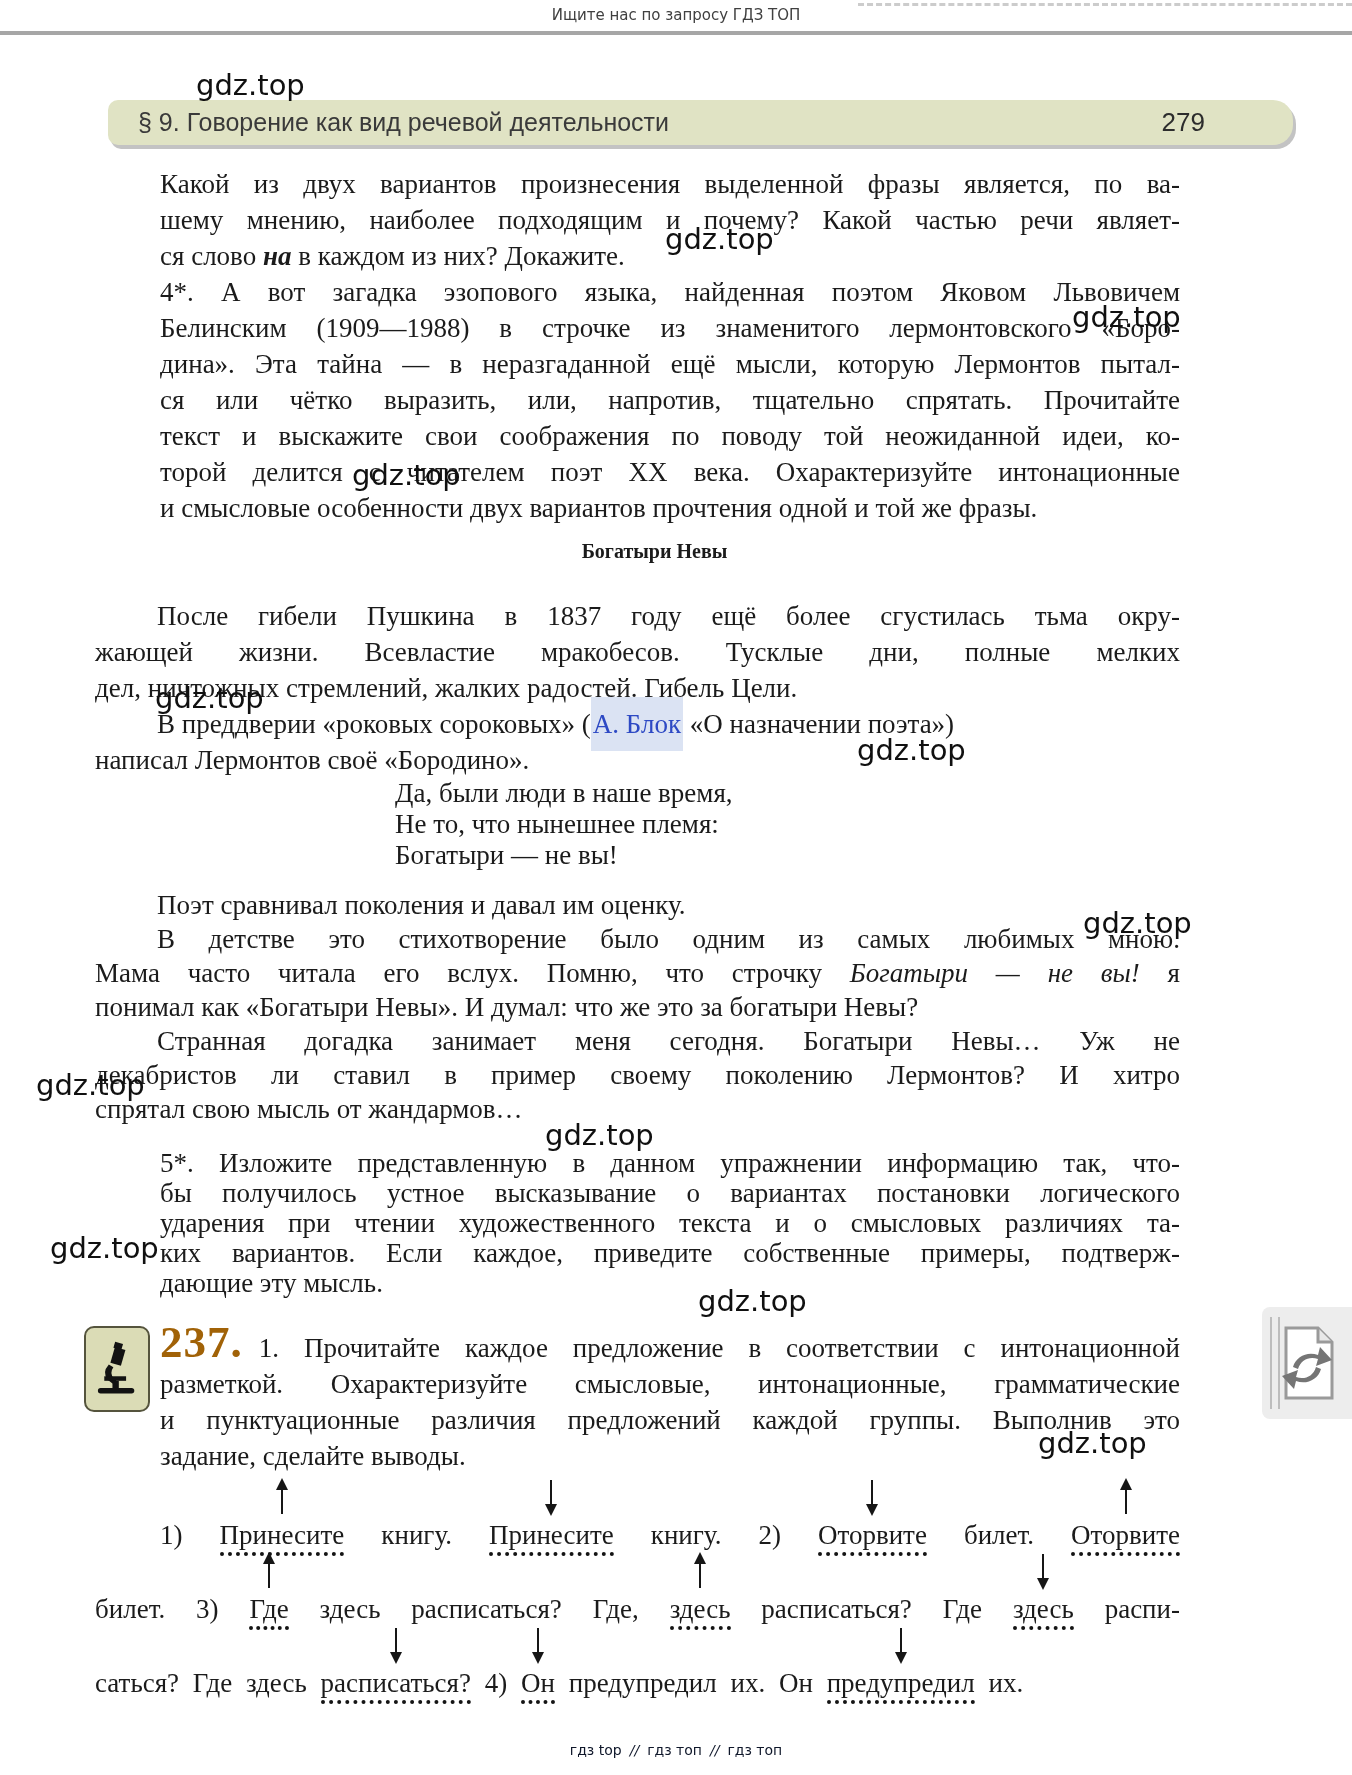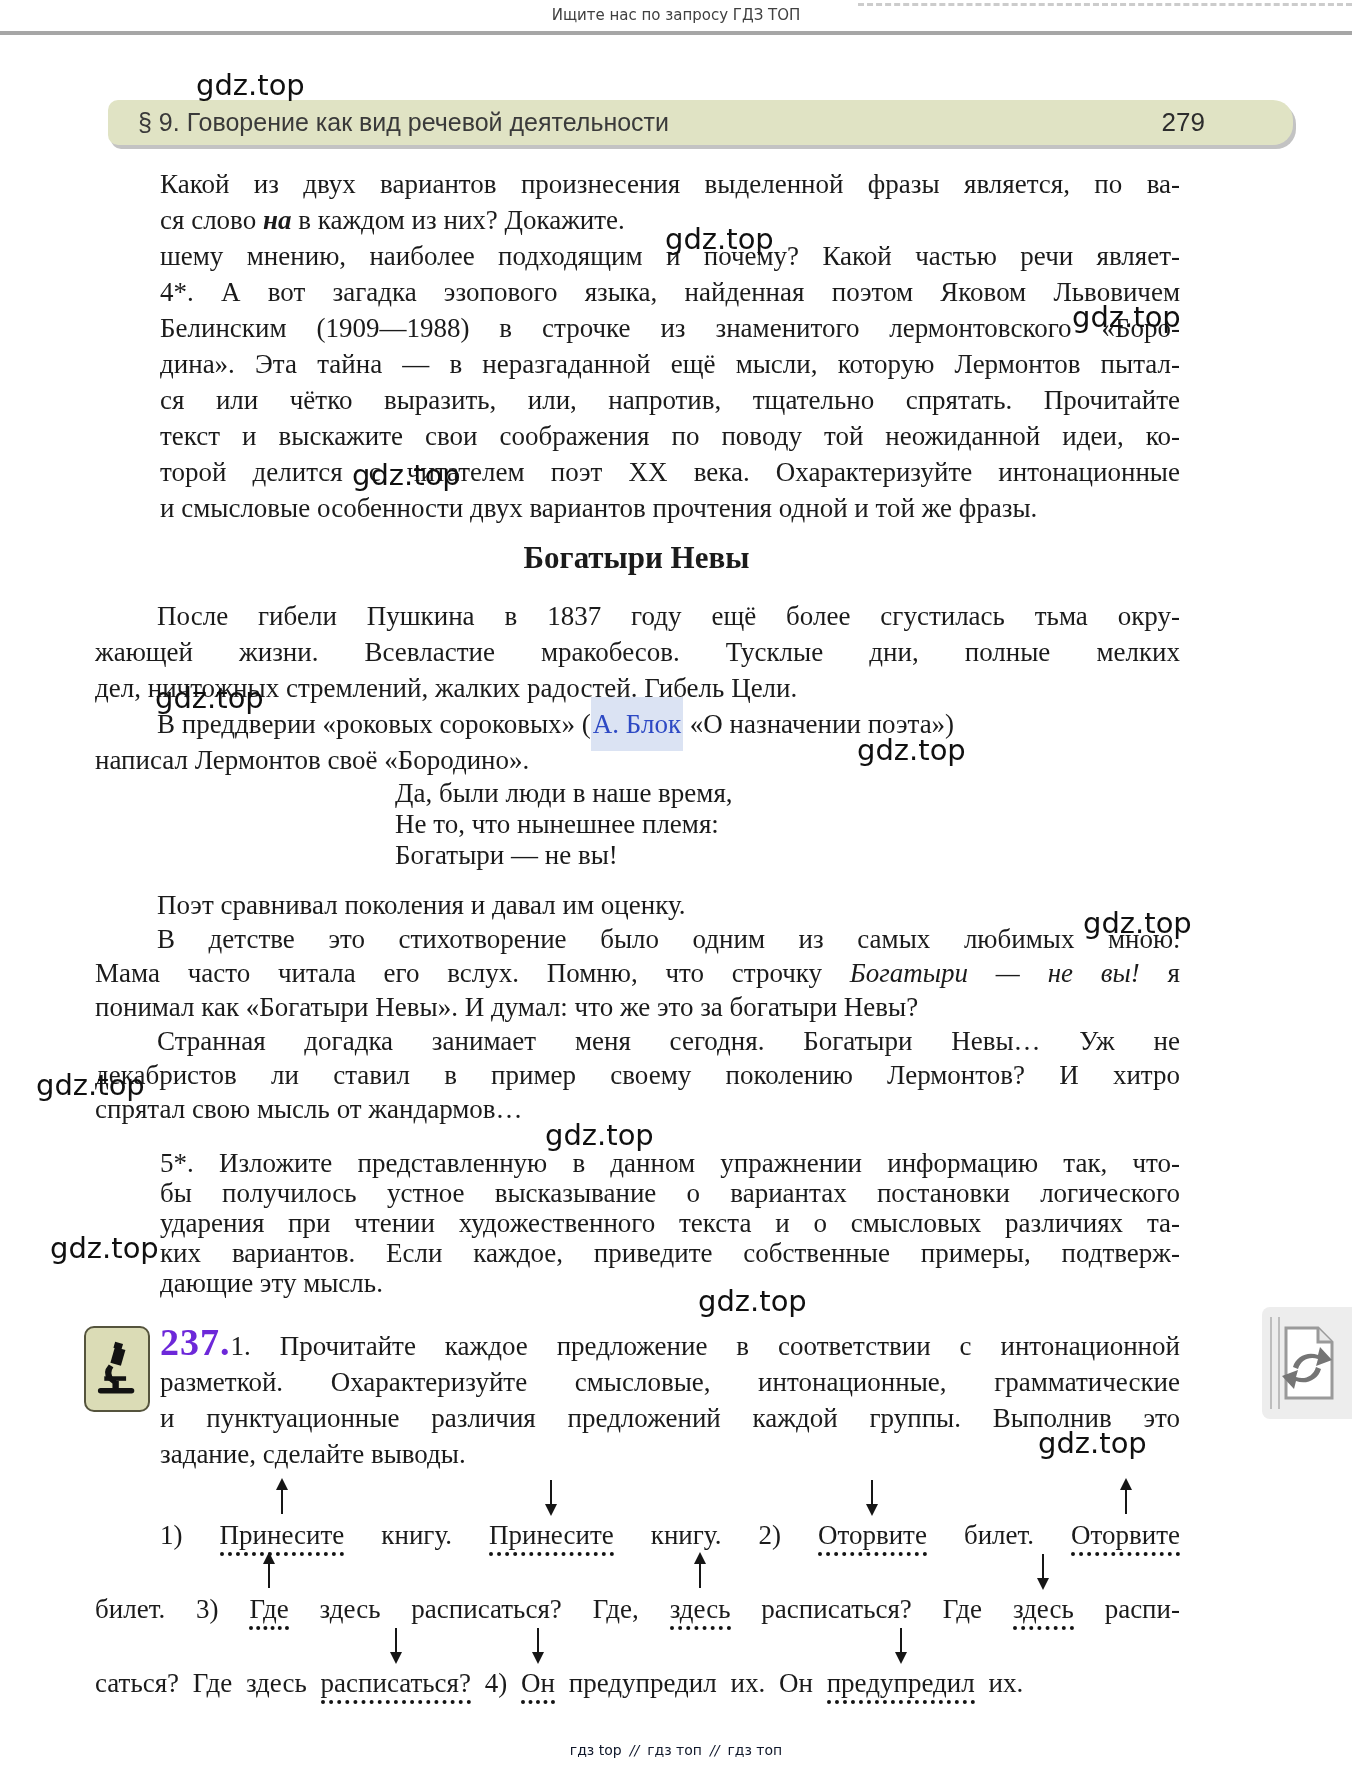--- a/index.html
+++ b/index.html
@@ -25,27 +25,27 @@
   .ind{text-indent:62px;}
   .lh34 .ln{line-height:34px;}
   .lh30 .ln{line-height:30px;}
   .term{font-weight:bold;font-style:italic;}
   .it{font-style:italic;}
   .blok-link{color:#2d49c4;background:#dbe3f3;padding:12px 2px;}
 
   .block{position:absolute;}
   #task3{top:166px;left:160px;width:1020px;}
   #task4{top:274px;left:160px;width:1020px;}
-  #story-title{top:540px;left:94px;width:1085px;text-align:center;font-size:31px;font-weight:bold;}
+  #story-title{top:540px;left:112px;width:1085px;text-align:center;font-size:20px;font-weight:bold;}
   #story-p12{top:598px;left:95px;width:1085px;}
   #poem{top:778px;left:395px;font-size:27px;line-height:31px;}
   #story-p345{top:888px;left:95px;width:1085px;}
   #task5{top:1148px;left:160px;width:1020px;}
   #ex237{top:1324px;left:160px;width:1020px;}
-  .ex-num{color:#6d28d9;font-weight:bold;font-size:38px;line-height:36px;letter-spacing:1px;margin-right:0;}
+  .ex-num{color:#a16207;font-weight:bold;font-size:45px;line-height:36px;letter-spacing:1px;margin-right:16px;}
 
   
   .micro{position:absolute;left:-76px;top:2px;width:62px;height:82px;background:#dbdcb6;
          border:2px solid #55543d;border-radius:10px;display:flex;align-items:center;justify-content:center;}
 
   
   .page-icon{position:absolute;top:1307px;left:1262px;width:90px;height:112px;background:#ededed;
              border-radius:8px 0 0 8px;display:flex;align-items:center;justify-content:center;}
   .page-icon .spine{position:absolute;left:8px;top:10px;bottom:10px;width:6px;
                     border-left:2px solid #bdbdbd;border-right:2px solid #bdbdbd;}
@@ -81,22 +81,22 @@
   <div class="top-dashes"></div>
   <div class="top-rule"></div>
 
   <div class="header-bar">
     <span class="header-title">§ 9. Говорение как вид речевой деятельности</span>
     <span class="header-page">279</span>
   </div>
 
   <div class="block" id="task3">
     <div class="ln">Какой из двух вариантов произнесения выделенной фразы является, по ва-</div>
+    <div class="ln">шему мнению, наиболее подходящим и почему? Какой частью речи являет-</div>
     <div class="ln left"><span>ся слово </span><span class="term">на</span><span> в каждом из них? Докажите.</span></div>
-    <div class="ln">шему мнению, наиболее подходящим и почему? Какой частью речи являет-</div>
   </div>
 
   <div class="block" id="task4">
     <div class="ln">4*. А вот загадка эзопового языка, найденная поэтом Яковом Львовичем</div>
     <div class="ln">Белинским (1909—1988) в строчке из знаменитого лермонтовского «Боро-</div>
     <div class="ln">дина». Эта тайна — в неразгаданной ещё мысли, которую Лермонтов пытал-</div>
     <div class="ln">ся или чётко выразить, или, напротив, тщательно спрятать. Прочитайте</div>
     <div class="ln">текст и выскажите свои соображения по поводу той неожиданной идеи, ко-</div>
     <div class="ln">торой делится с читателем поэт XX века. Охарактеризуйте интонационные</div>
     <div class="ln left">и смысловые особенности двух вариантов прочтения одной и той же фразы.</div>

